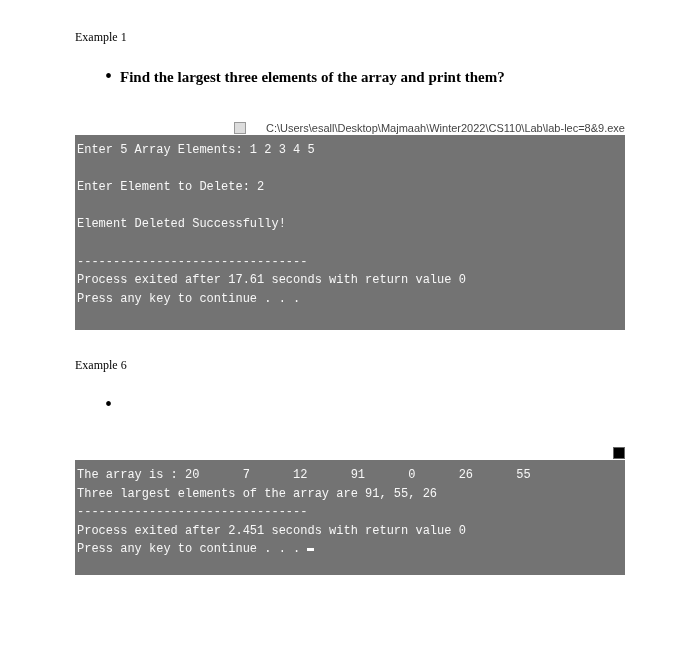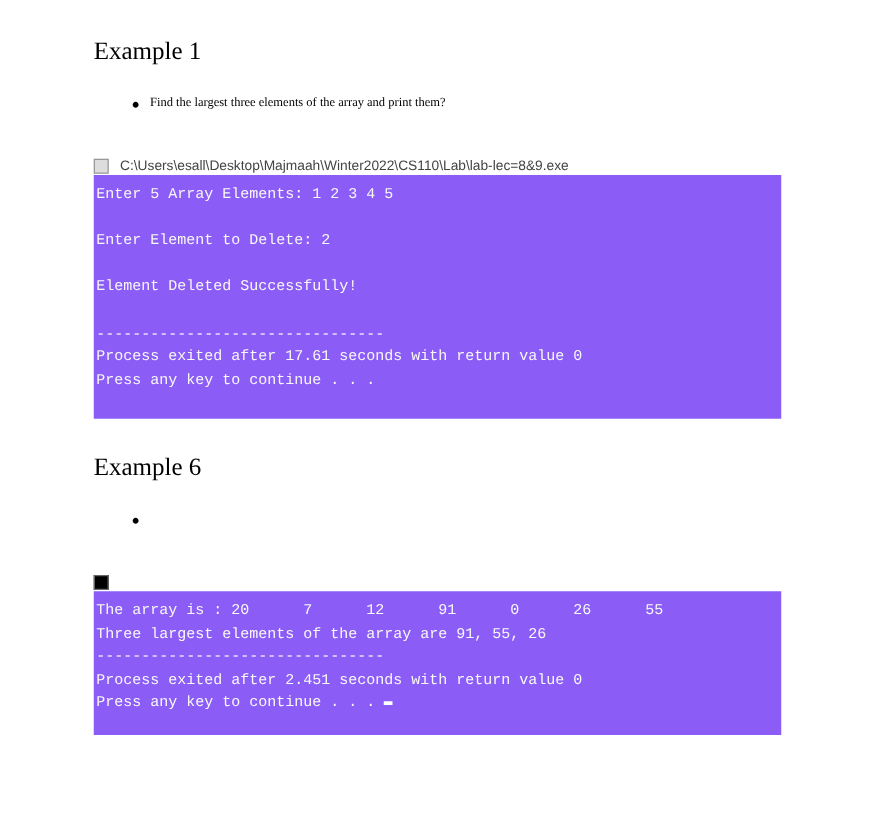--- a/index.html
+++ b/index.html
@@ -10,66 +10,67 @@
     body {
       width: 700px;
       height: 665px;
       background: #ffffff;
       font-family: "Times New Roman", serif;
       font-size: 15px;
       color: #000;
       padding: 30px 75px 20px 75px;
     }
     .heading {
-      font-size: 20px;
+      font-size: 12px;
       margin-bottom: 24px;
     }
     .bullet-row {
       display: flex;
       align-items: flex-start;
       margin-left: 30px;
       margin-bottom: 36px;
     }
     .bullet-dot {
       font-size: 20px;
       line-height: 14px;
       margin-right: 8px;
     }
     .bullet-text-bold {
-      font-weight: normal;
-      font-size: 10px;
+      font-weight: bold;
+      font-size: 15px;
     }
     .bullet-text-normal {
       font-size: 15px;
     }
     .console-title {
       font-family: Arial, sans-serif;
       font-size: 11px;
       color: #444;
       margin-bottom: 1px;
       display: flex;
       align-items: center;
-      gap: 9px;
+      gap: 20px;
+      justify-content: flex-end;
     }
     .console-icon {
       width: 12px;
       height: 12px;
       display: inline-block;
       background: #ddd;
       border: 1px solid #999;
     }
     .console-icon-2 {
       width: 12px;
       height: 12px;
       display: inline-block;
       background: #000;
       border: 1px solid #666;
     }
     .console-box {
-      background: #8b5cf6;
+      background: #737373;
       color: #f8f8f8;
       font-family: Consolas, "Courier New", monospace;
       font-size: 12px;
       line-height: 1.55;
       padding: 6px 6px 6px 2px;
       white-space: pre;
       overflow: hidden;
     }
     .console-box-1 {
       height: 195px;

